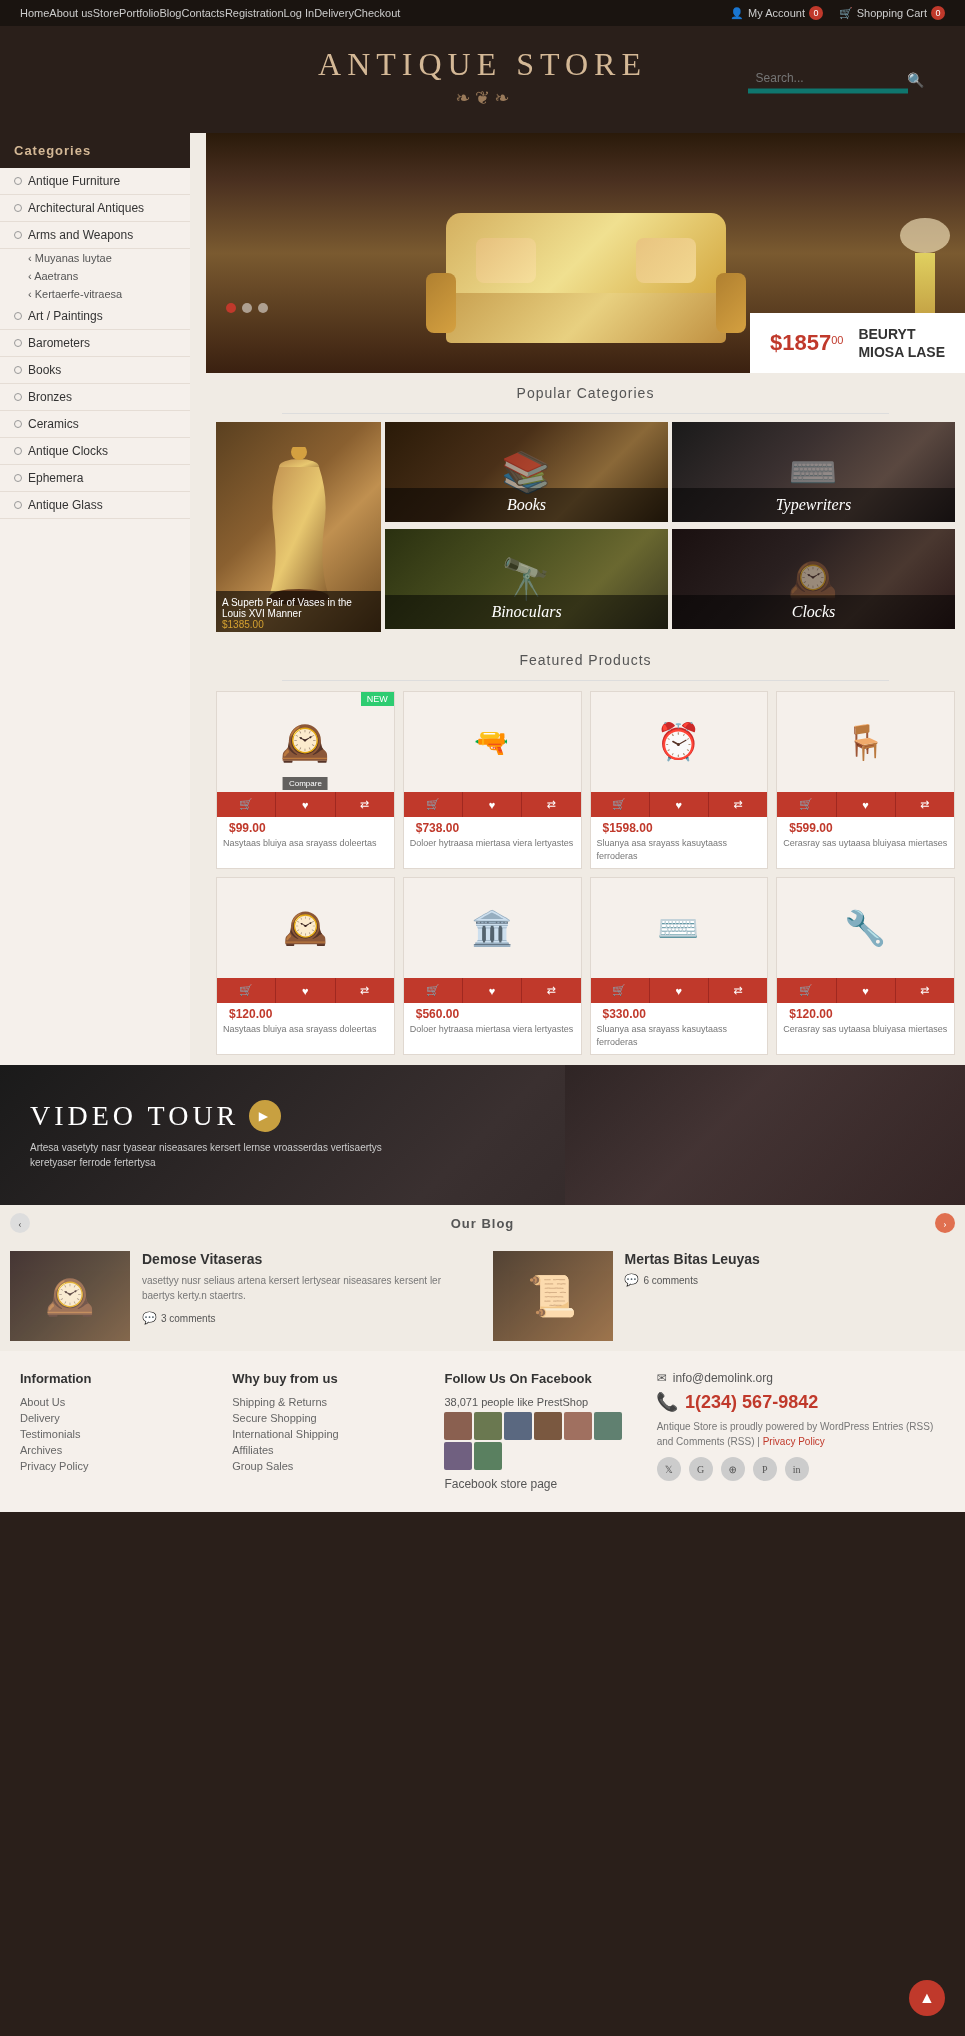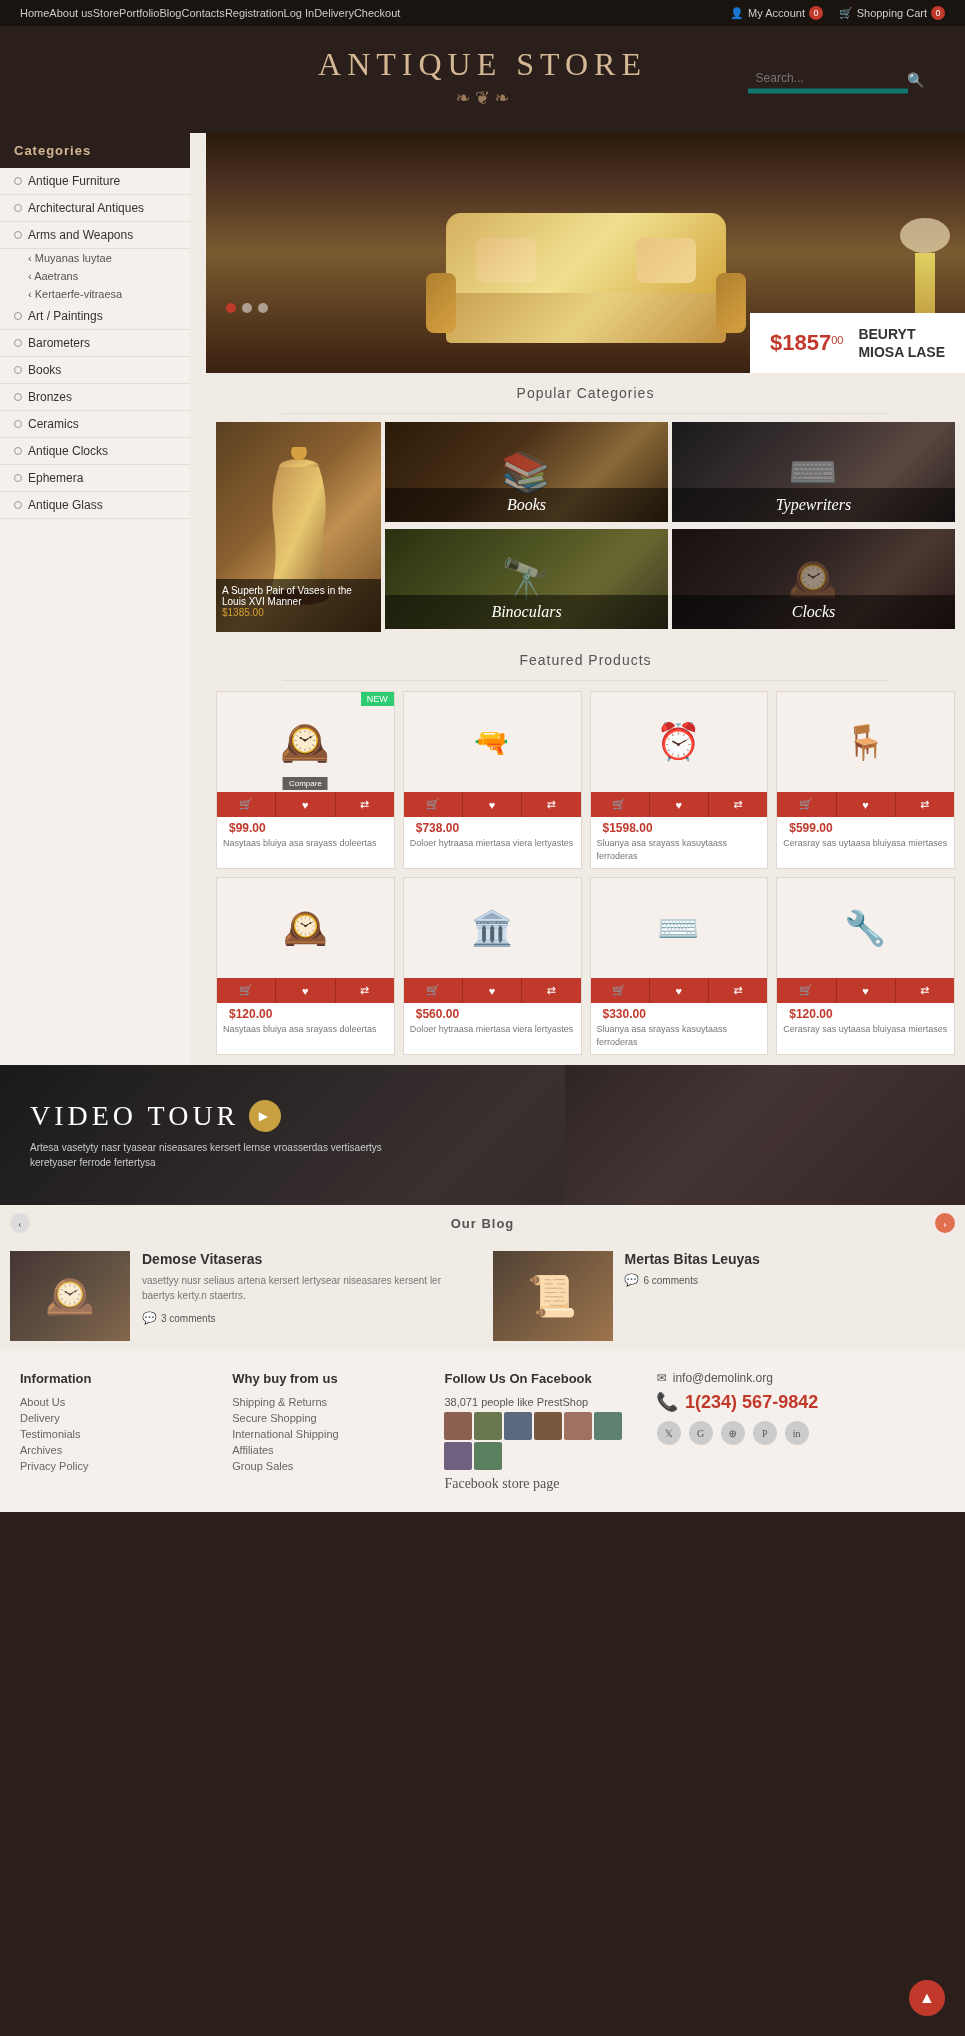--- a/index.html
+++ b/index.html
@@ -47,21 +47,21 @@
     
     .section-title { text-align: center; font-size: 14px; color: #555; font-family: Arial, sans-serif; padding: 12px 0; letter-spacing: 1px; }
     .cat-large { width: 165px; height: 210px; position: relative; overflow: hidden; background: #5a3d1e; cursor: pointer; }
     .cat-medium { flex: 1; height: 100px; position: relative; overflow: hidden; cursor: pointer; }
     .cat-label { position: absolute; bottom: 0; left: 0; right: 0; background: rgba(0,0,0,0.5); color: white; font-size: 16px; font-family: Georgia, serif; text-align: center; padding: 8px; font-style: italic; }
     .cat-img-books { background: linear-gradient(135deg, #2a1a08 0%, #4a3018 40%, #8a6838 70%, #3a2810 100%); }
     .cat-img-typewriters { background: linear-gradient(135deg, #1a1a1a 0%, #3a3030 40%, #5a4840 70%, #2a2020 100%); }
     .cat-img-binoculars { background: linear-gradient(135deg, #2a3010 0%, #4a5020 40%, #6a6830 70%, #3a3820 100%); }
     .cat-img-clocks { background: linear-gradient(135deg, #1a1010 0%, #2a2020 40%, #4a3830 70%, #2a1818 100%); }
     .cat-large-img { background: linear-gradient(135deg, #5a4020 0%, #8a6030 40%, #c09050 60%, #6a4820 100%); }
-    .cat-large-label { position: absolute; bottom: 0; left: 0; right: 0; background: rgba(0,0,0,0.6); color: white; font-size: 10px; font-family: Arial, sans-serif; padding: 6px 6px 14px; }
+    .cat-large-label { position: absolute; bottom: 0; left: 0; right: 0; background: rgba(0,0,0,0.6); color: white; font-size: 10px; font-family: Arial, sans-serif; padding: 6px 6px 2px; }
     .cat-price { color: #d4a030; font-size: 10px; }
 
     
     .products-grid { display: flex; flex-wrap: wrap; gap: 8px; padding: 10px; }
     .product-card { width: calc(25% - 6px); background: white; border: 1px solid #e0d8d0; position: relative; }
     .product-img { height: 100px; display: flex; align-items: center; justify-content: center; background: #f5f0eb; position: relative; overflow: hidden; }
     .product-actions { display: flex; }
     .product-actions button { flex: 1; background: #c0392b; color: white; border: none; padding: 6px 4px; font-size: 11px; cursor: pointer; border-right: 1px solid #a02820; }
     .product-actions button:last-child { border-right: none; }
     .product-price { color: #c0392b; font-size: 12px; font-weight: bold; font-family: Arial, sans-serif; padding: 4px 12px 2px; }
@@ -98,21 +98,21 @@
     .contact-email { font-size: 12px; color: #555; font-family: Arial, sans-serif; margin-bottom: 6px; display: flex; align-items: center; gap: 6px; }
     .contact-phone { font-size: 18px; color: #c0392b; font-family: Arial, sans-serif; font-weight: bold; display: flex; align-items: center; gap: 6px; margin-bottom: 6px; }
     .contact-desc { font-size: 10px; color: #777; font-family: Arial, sans-serif; line-height: 1.5; }
     .privacy-link { color: #c0392b; text-decoration: none; }
     .social-icons { display: flex; gap: 8px; margin-top: 8px; }
     .social-icon { width: 24px; height: 24px; border-radius: 50%; background: #ccc; display: flex; align-items: center; justify-content: center; font-size: 10px; color: #555; cursor: pointer; }
     .footer-facebook { background: #f5f0eb; }
     .fb-count { font-size: 11px; color: #555; font-family: Arial, sans-serif; margin-bottom: 4px; }
     .fb-avatars { display: flex; flex-wrap: wrap; gap: 2px; margin-bottom: 4px; }
     .fb-avatar { width: 28px; height: 28px; background: #8a7a6a; border-radius: 2px; }
-    .fb-link { font-size: 14px; color: #555; font-family: Liberation Serif, serif; }
+    .fb-link { font-size: 12px; color: #555; font-family: Liberation Sans, sans-serif; }
 
     
     .back-to-top { position: fixed; bottom: 20px; right: 20px; width: 36px; height: 36px; background: #c0392b; border-radius: 50%; display: flex; align-items: center; justify-content: center; color: white; font-size: 16px; cursor: pointer; }
 
     
     .prod-clock { font-size: 40px; color: #8a6830; }
     .prod-gun { font-size: 28px; color: #5a4030; }
     .prod-antique-clock { font-size: 36px; color: #4a3020; }
     .prod-table { font-size: 34px; color: #8a5030; }
     .prod-mantle { font-size: 36px; color: #c09040; }
@@ -505,20 +505,24 @@
 
     <div class="footer-col footer-contact">
       <div class="contact-email">
         <span>✉</span>
         <span>info@demolink.org</span>
       </div>
       <div class="contact-phone">
         <span>📞</span>
         <span>1(234) 567-9842</span>
       </div>
+      <p class="contact-desc">
+        <span>Antique Store is proudly powered by WordPress Entries (RSS) and Comments (RSS) |</span>
+        <a class="privacy-link">Privacy Policy</a>
+      </p>
       <div class="social-icons">
         <div class="social-icon">𝕏</div>
         <div class="social-icon">G</div>
         <div class="social-icon">⊕</div>
         <div class="social-icon">P</div>
         <div class="social-icon">in</div>
       </div>
     </div>
 
   </div>

